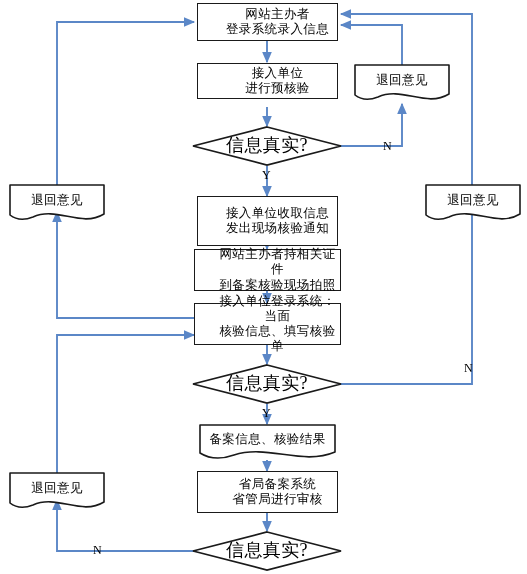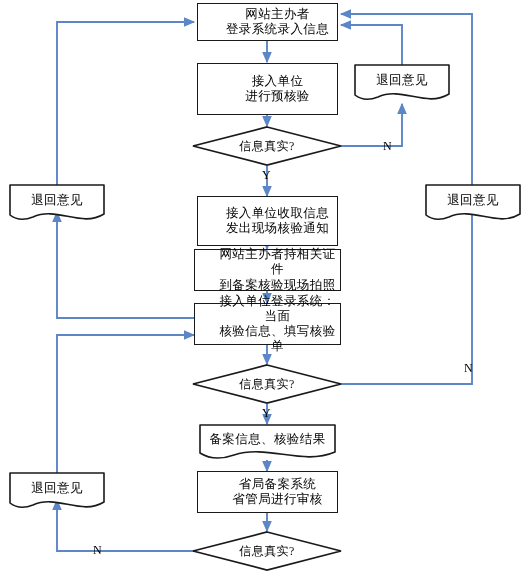--- a/index.html
+++ b/index.html
@@ -54,21 +54,21 @@
   }
   .doc svg{
     position:absolute;
     left:0; top:0;
     width:100%; height:100%;
     z-index:1;
   }
   
   .dec{
     background:transparent;
-    font-size:12px;
+    font-size:18px;
     letter-spacing:.4px;
   }
   .dec svg{
     position:absolute;
     left:0; top:0;
     width:100%; height:100%;
     z-index:1;
   }
   .dec .dectext{
     position:relative;
@@ -128,21 +128,21 @@
 
       <path d="M57,473 L57,335 L194,335"></path>
     </g>
   </svg>
 
   <div class="node proc" style="left:197px;top:3px;width:141px;height:38px;">
     <span>网站主办者
 登录系统录入信息</span>
   </div>
 
-  <div class="node proc" style="left:197px;top:63px;width:141px;height:52px;">
+  <div class="node proc" style="left:197px;top:63px;width:141px;height:36px;">
     <span>接入单位
 进行预核验</span>
   </div>
 
   <div class="node dec" style="left:192px;top:126px;width:150px;height:40px;">
     <svg viewBox="0 0 150 40" preserveAspectRatio="none">
       <polygon points="75,1 149,20 75,39 1,20" fill="#ffffff" stroke="#1a1a1a" stroke-width="1.8"></polygon>
     </svg>
     <span class="dectext">信息真实?</span>
   </div>

